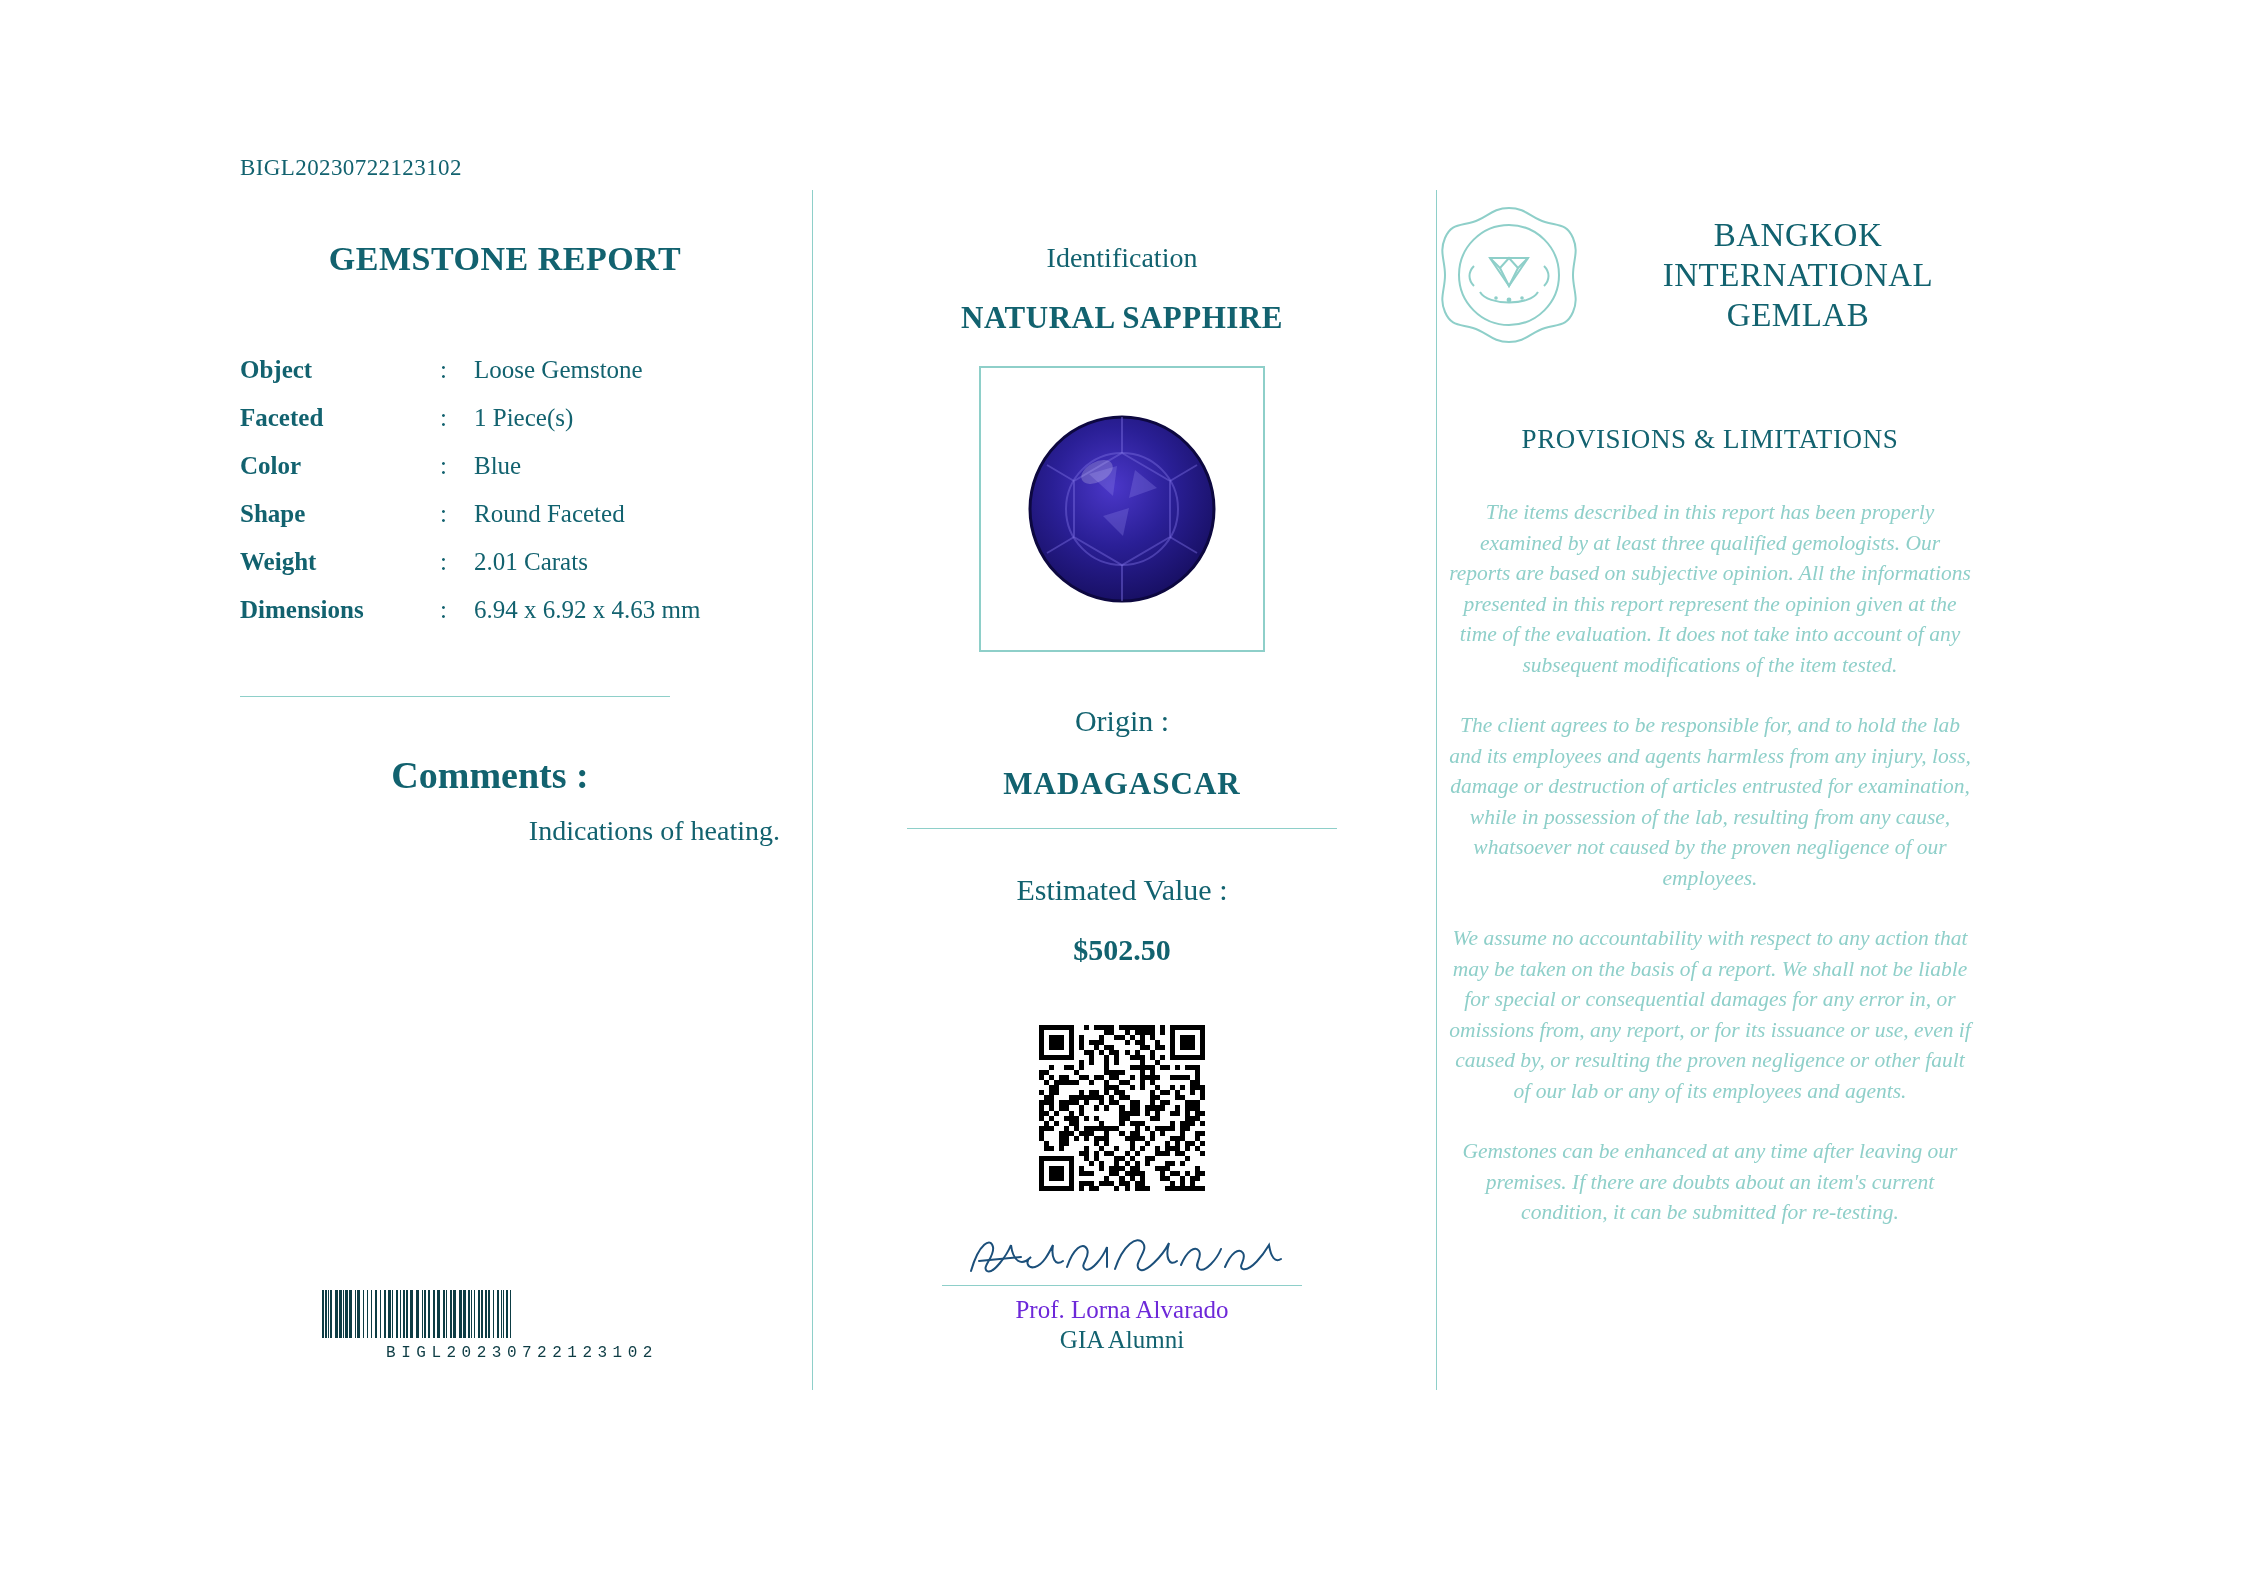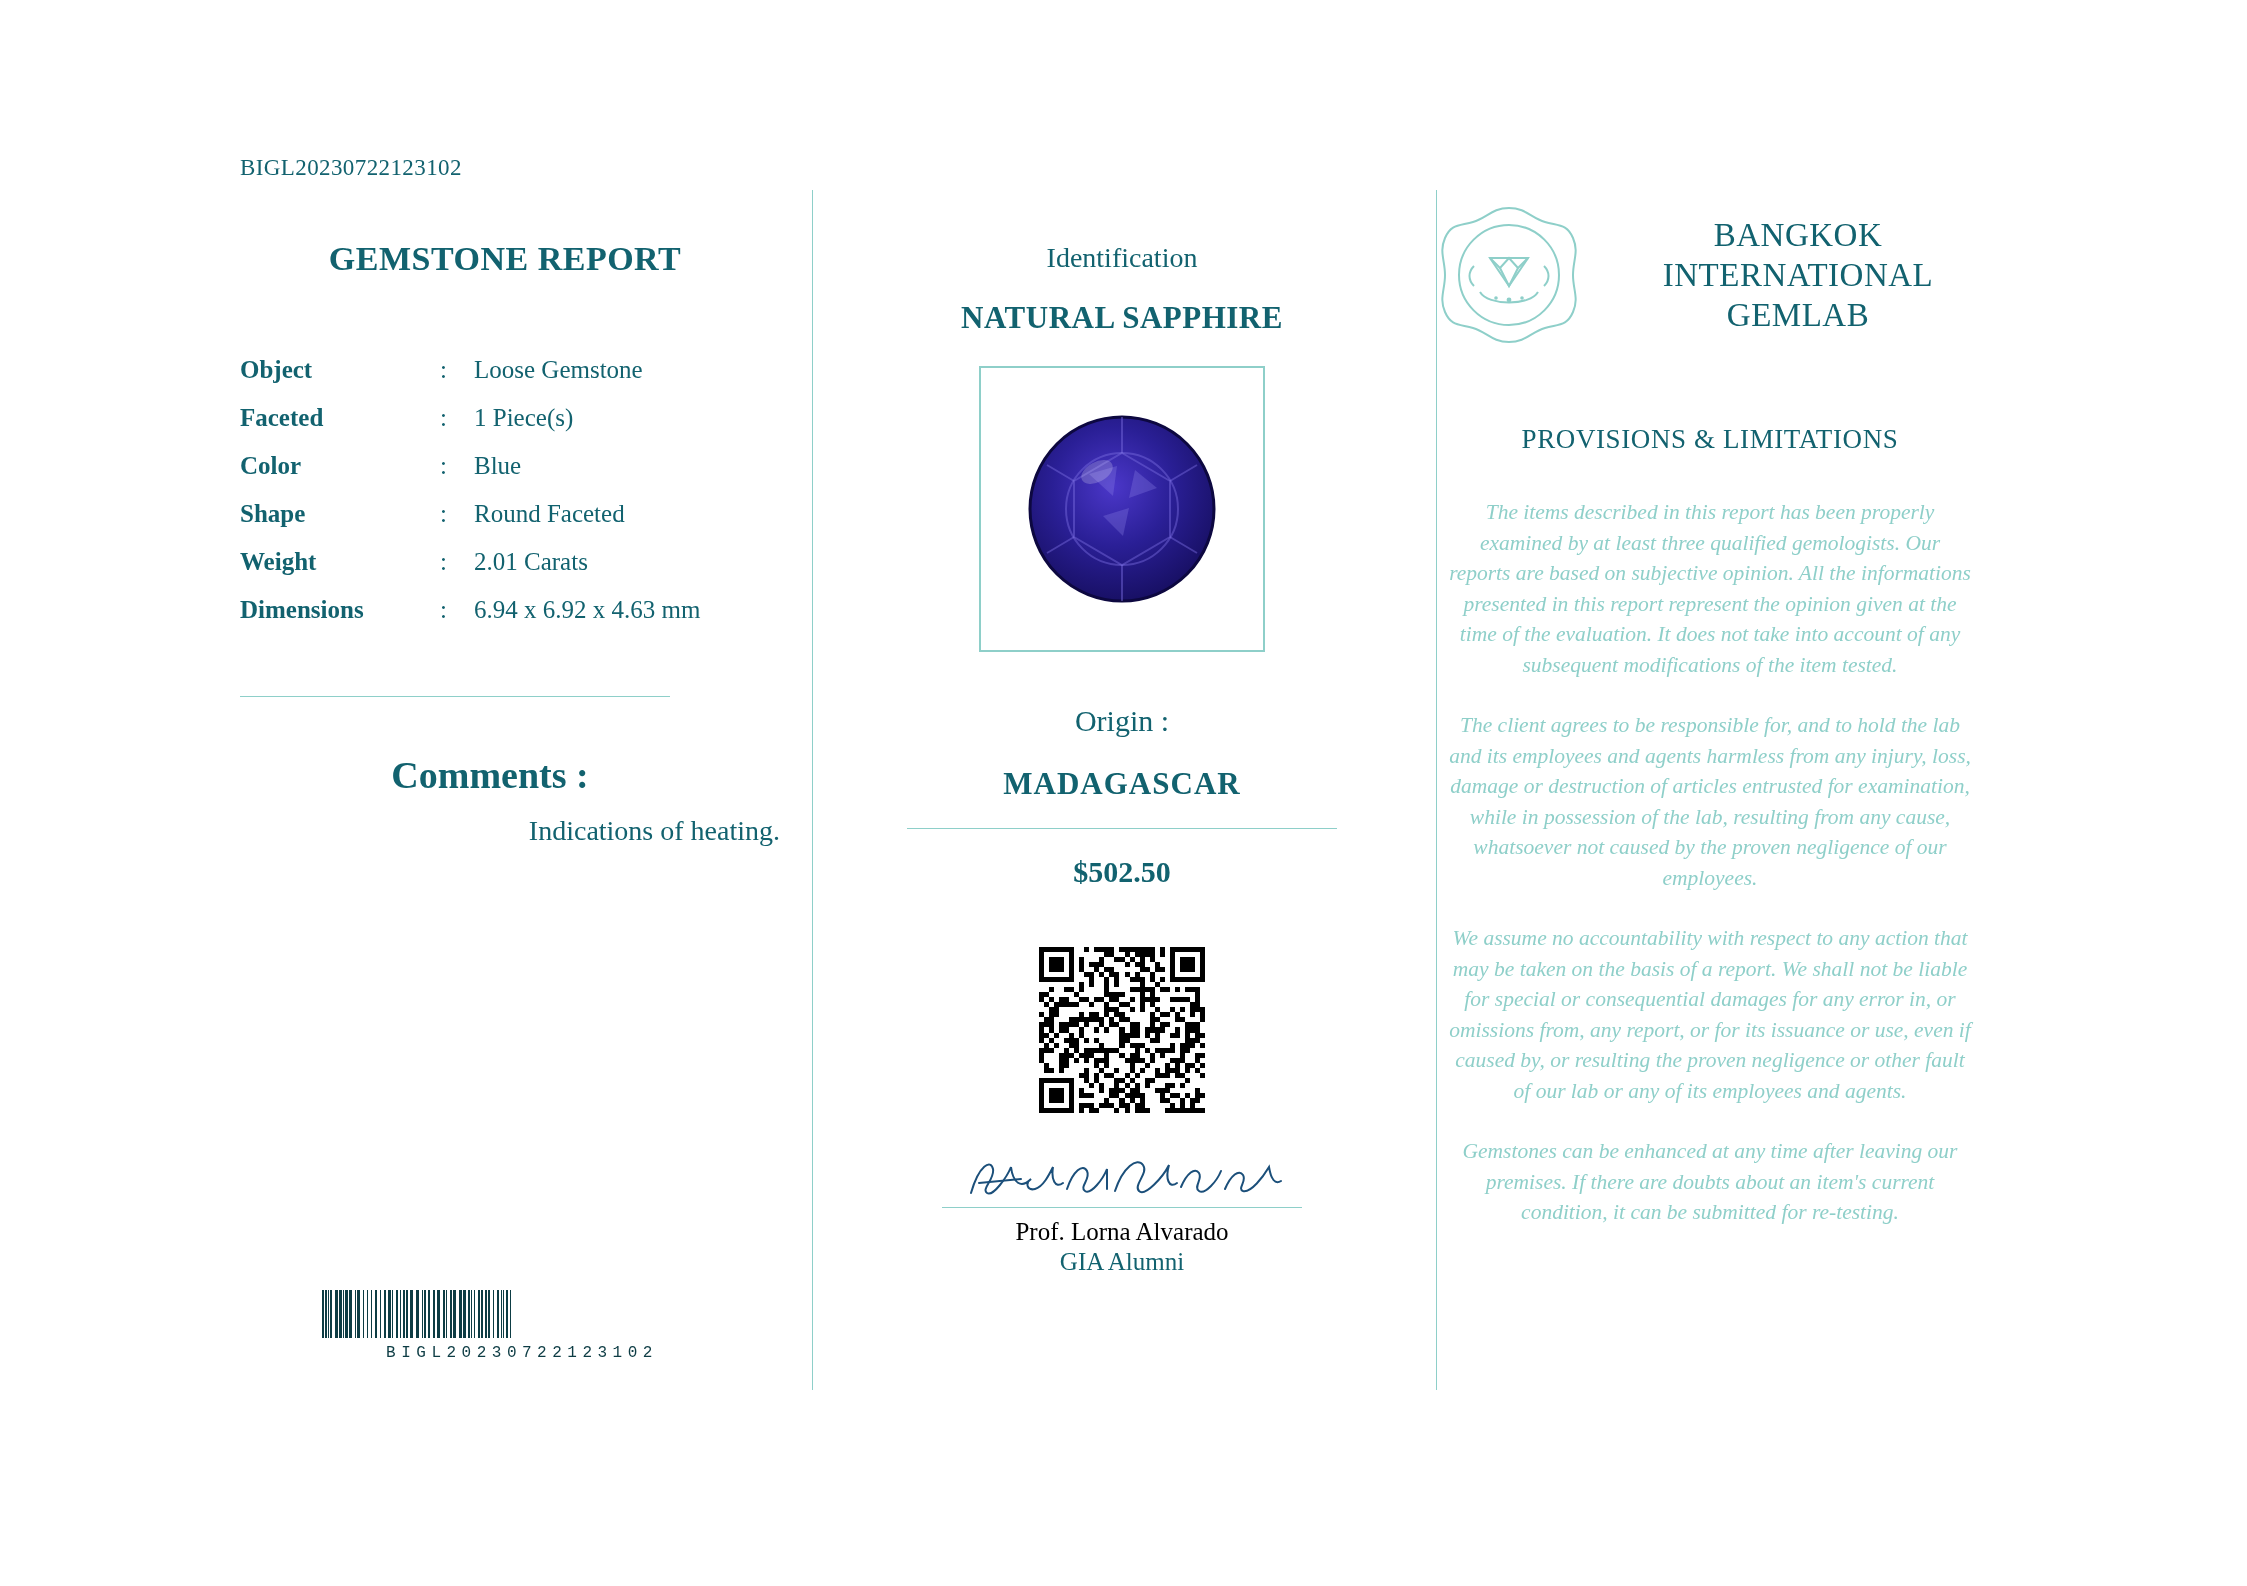--- a/index.html
+++ b/index.html
@@ -191,21 +191,21 @@
   .sig-svg { display: block; margin: 0 auto; }
   .sig-line {
     width: 360px;
     height: 1px;
     background: #8ecfc9;
     margin: 2px auto 0 auto;
   }
   .sig-name {
     font-size: 25px;
     margin-top: 10px;
-    color: #000000;
+    color: #6d28d9;
   }
   .sig-sub {
     font-size: 25px;
     margin-top: 2px;
     color: #12626f;
   }
 
   
   .brand-row {
     display: flex;
@@ -427,20 +427,21 @@
           <polygon points="86,112 112,104 106,132"></polygon>
         </g>
         <ellipse cx="80" cy="68" rx="17" ry="10" fill="#ffffff" fill-opacity="0.20" transform="rotate(-28 80 68)"></ellipse>
       </svg>
     </div>
 
     <div class="mid-origin-label">Origin :</div>
     <div class="mid-origin-value">MADAGASCAR</div>
     <div class="hr-mid"></div>
 
+    <div class="mid-value-label">Estimated Value :</div>
     <div class="mid-value-amount">$502.50</div>
 
     <div class="qr-wrap">
       <svg id="qr" width="166" height="166" viewBox="0 0 33 33" shape-rendering="crispEdges">
         <rect width="33" height="33" fill="#ffffff"></rect>
       <rect x="0" y="0" width="1" height="1" fill="#000000"></rect>
           <rect x="1" y="0" width="1" height="1" fill="#000000"></rect>
           <rect x="2" y="0" width="1" height="1" fill="#000000"></rect>
           <rect x="3" y="0" width="1" height="1" fill="#000000"></rect>
           <rect x="4" y="0" width="1" height="1" fill="#000000"></rect>

